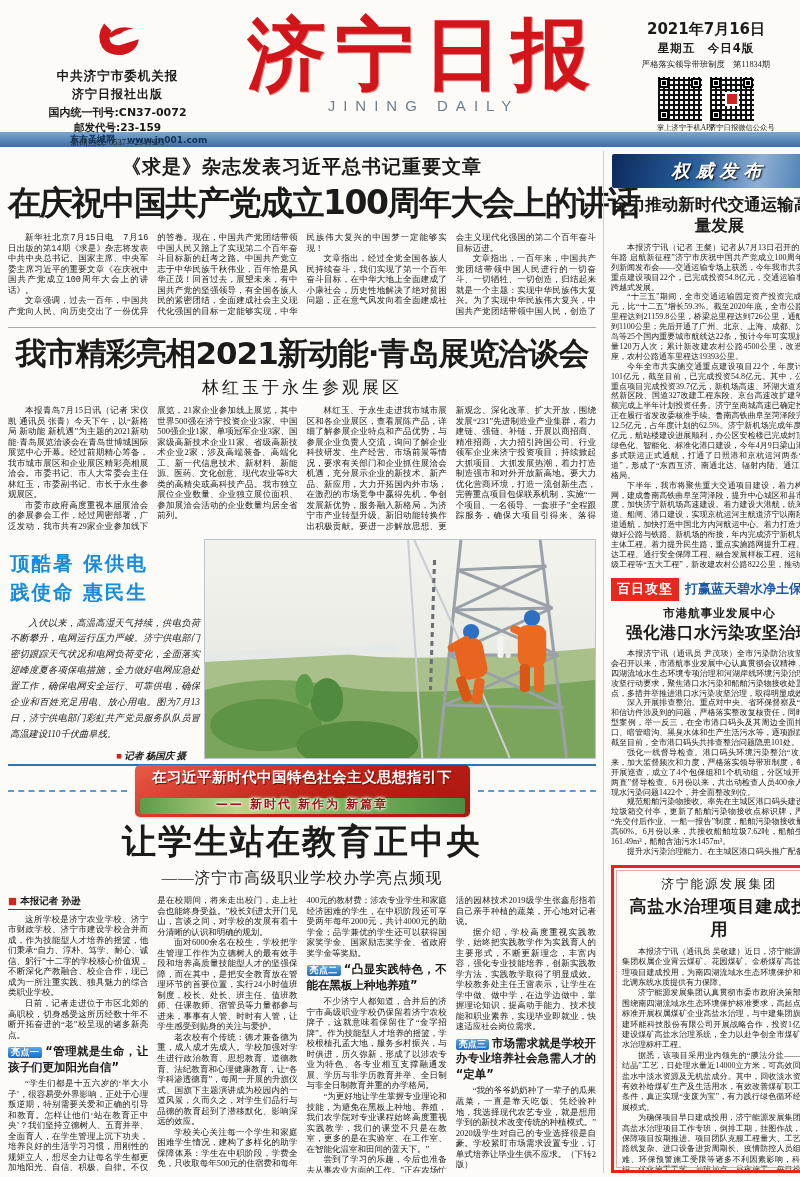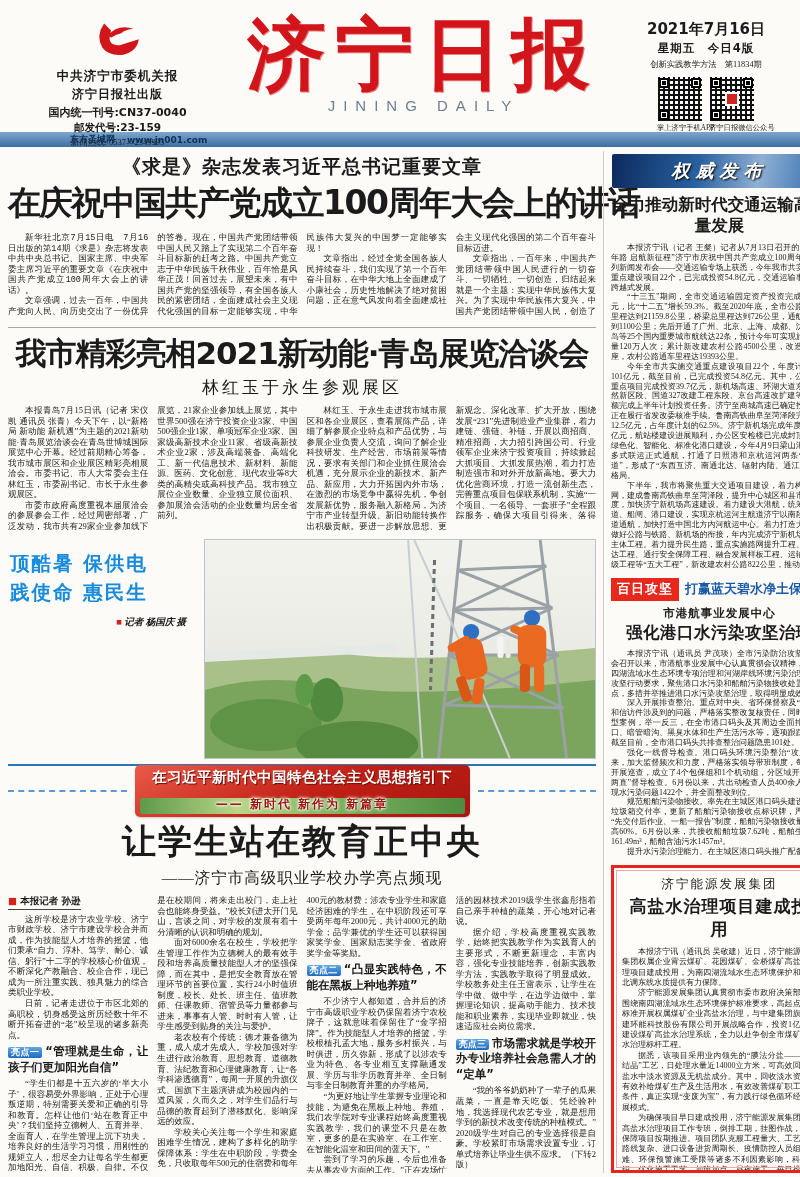--- a/index.html
+++ b/index.html
@@ -124,32 +124,32 @@
     <div class="mast-left">
       <div class="logo">
         <svg width="52" height="44" viewBox="0 0 60 50">
           <path d="M14 6 Q4 20 12 34 Q20 44 36 42 Q52 38 54 24 L32 31 Q16 32 22 14 Z" fill="#d2151a"></path>
           <path d="M18 20 Q30 6 48 12 Q36 12 27 24 Z" fill="#d2151a"></path>
           <path d="M20 24 Q32 14 46 18 Q34 18 27 27 Z" fill="#fff"></path>
         </svg>
       </div>
       <div class="m-line1">中共济宁市委机关报</div>
       <div class="m-line2">济宁日报社出版</div>
-      <div class="m-line3">国内统一刊号:CN37-0040</div>
+      <div class="m-line3">国内统一刊号:CN37-0072</div>
       <div class="m-line4">邮发代号:23-159</div>
       <div class="m-line5">新闻热线: 0537—2349995</div>
     </div>
     <div class="mast-center">
       <div class="paper-title">济宁日报</div>
       <div class="paper-title-en">JINING DAILY</div>
     </div>
     <div class="mast-right">
       <div class="d1">2021年7月16日</div>
       <div class="d2">星期五　今日4版</div>
-      <div class="d3">创新实践教学方法　第11834期</div>
+      <div class="d3">严格落实领导带班制度　第11834期</div>
       <div class="qr-row">
         <div class="qr-wrap">
           <div class="qr">
             <i class="fp tl"></i>
               <i class="fp tr"></i>
               <i class="fp bl"></i>
           </div>
           <div class="qr-label">掌上济宁手机APP</div>
         </div>
         <div class="qr-wrap">
@@ -195,20 +195,21 @@
             <p>林红玉、于永生走进我市城市展区和各企业展区，查看展陈产品，详细了解参展企业特点和产品优势，与参展企业负责人交流，询问了解企业科技研发、生产经营、市场前景等情况，要求有关部门和企业抓住展洽会机遇，充分展示企业的新技术、新产品、新应用，大力开拓国内外市场，在激烈的市场竞争中赢得先机，争创发展新优势，服务融入新格局，为济宁市产业转型升级、新旧动能转换作出积极贡献。要进一步解放思想、更新观念、深化改革、扩大开放，围绕发展“231”先进制造业产业集群，着力建链、强链、补链，开展以商招商、精准招商，大力招引跨国公司、行业领军企业来济宁投资项目，持续掀起大抓项目、大抓发展热潮，着力打造制造强市和对外开放新高地。要大力优化营商环境，打造一流创新生态，完善重点项目包保联系机制，实施“一个项目、一名领导、一套班子”全程跟踪服务，确保大项目引得来、落得下、发展得好，为济宁高质量发展积蓄新动能。</p>
           </div>
       </section>
 
       <div class="photo-row">
         <div class="photo-caption-box">
           <div class="pc-title">
             <span>顶酷暑 保供电</span><br>
             <span>践使命 惠民生</span>
           </div>
+          <div class="pc-text">入伏以来，高温高湿天气持续，供电负荷不断攀升，电网运行压力严峻。济宁供电部门密切跟踪天气状况和电网负荷变化，全面落实迎峰度夏各项保电措施，全力做好电网应急处置工作，确保电网安全运行、可靠供电，确保企业和百姓充足用电、放心用电。图为7月13日，济宁供电部门彩虹共产党员服务队队员冒高温建设110千伏曲阜线。</div>
           <div class="pc-credit">
             <span class="red-sq">■</span>
             <span>记者 杨国庆 摄</span>
           </div>
         </div>
         <div class="photo-frame">
           <svg viewBox="0 0 384 218" preserveAspectRatio="none">
             <defs>
               <linearGradient id="sky" x1="0" y1="0" x2="0" y2="1">
                 <stop offset="0" stop-color="#f3f3ee"></stop>

